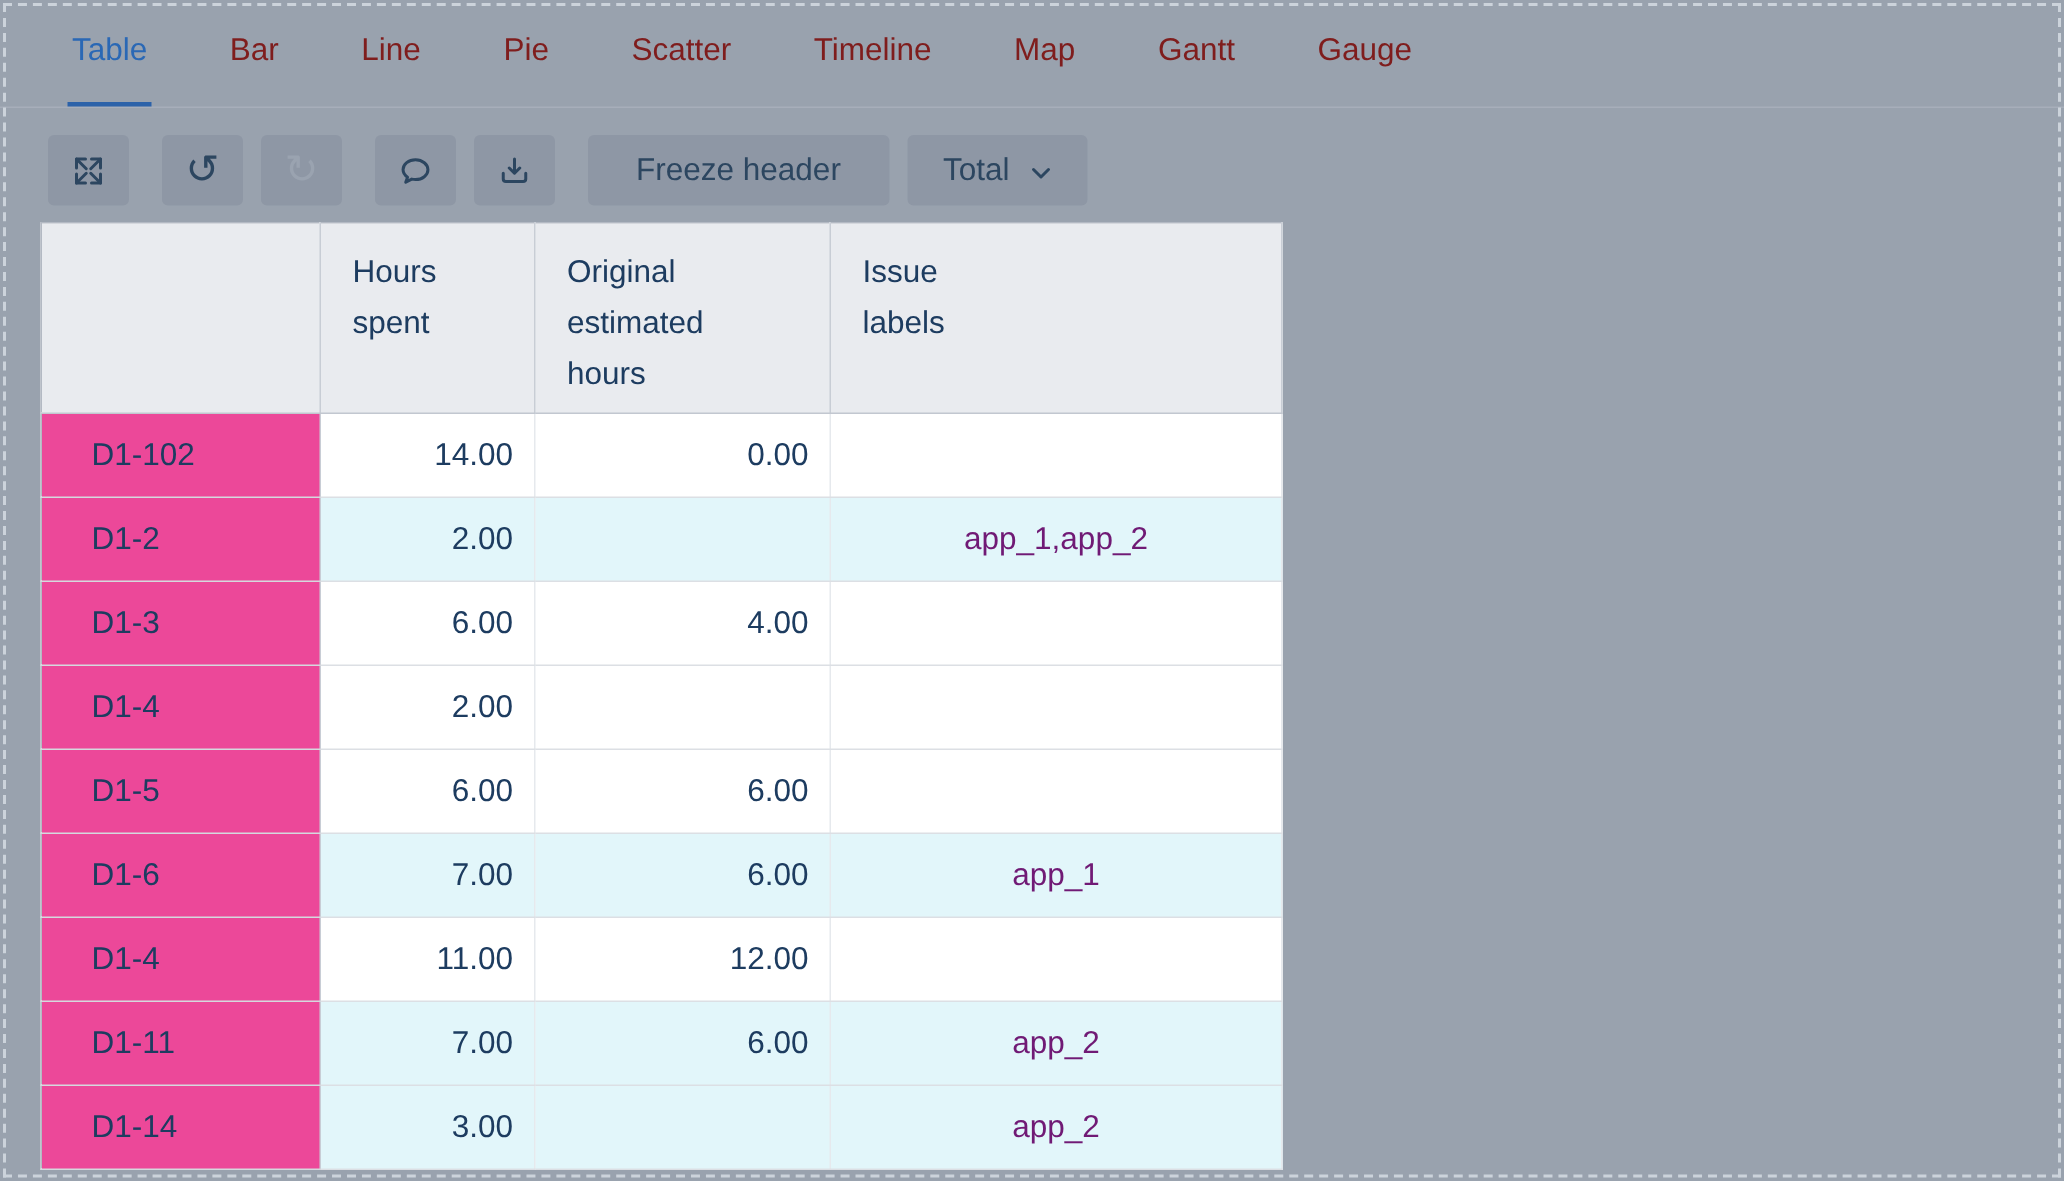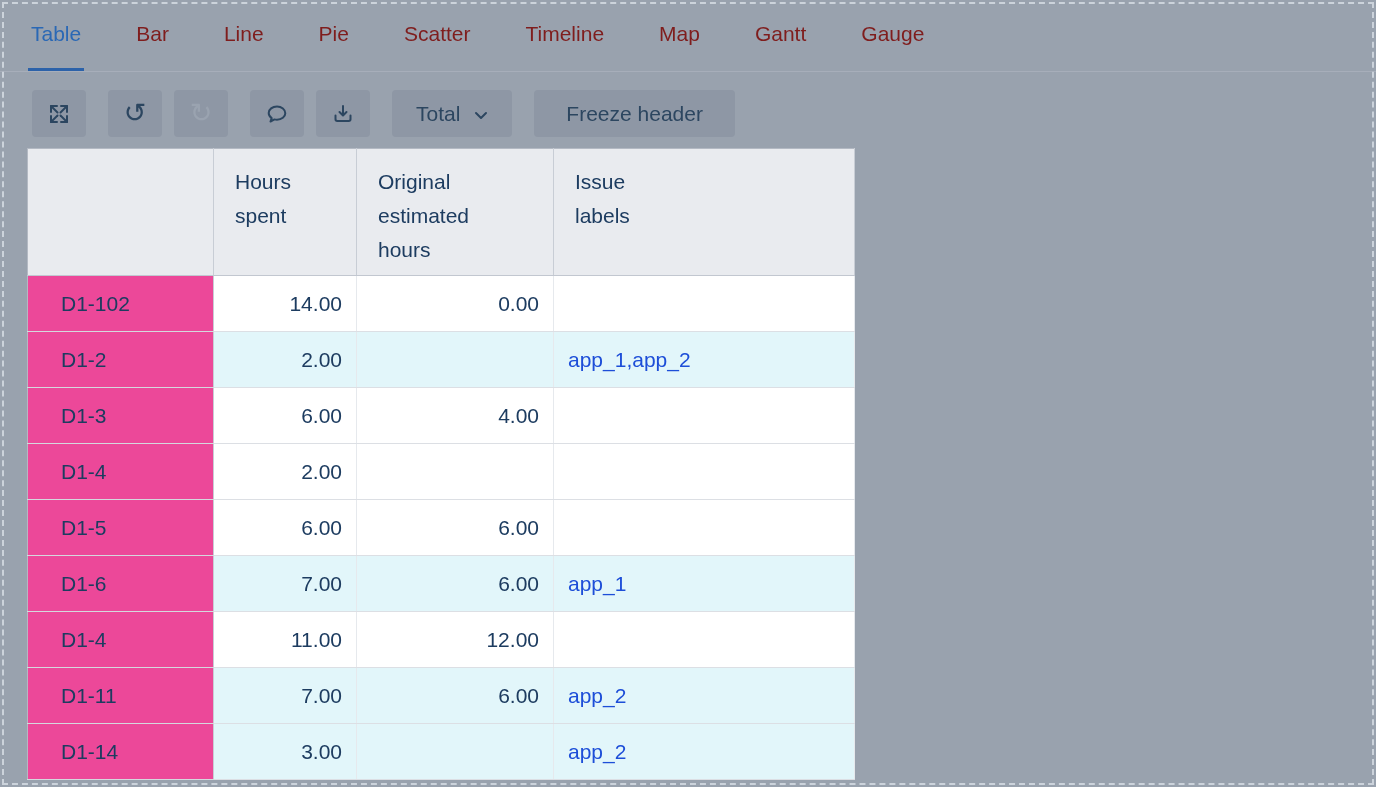--- a/index.html
+++ b/index.html
@@ -16,21 +16,21 @@
     position:absolute; inset:2px;
     border:2px dashed #ccd3db;
     pointer-events:none;
     z-index:50;
   }
   
   .tabbar {
     position:absolute; left:0; top:0;
     width:1376px; height:72px;
     display:flex; align-items:stretch;
-    padding-left:28px;
+    padding-left:45px;
     border-bottom:1px solid #a7aeba;
   }
   .tab {
     display:flex; align-items:center;
     margin-right:49px; padding:0 3px;
     font-size:21px; color:#7f1d1d;
     border-bottom:3px solid transparent;
     cursor:pointer; white-space:nowrap;
   }
   .tab.active { color:#2a68b5; border-bottom-color:#2c62a9; }
@@ -77,21 +77,21 @@
     padding:0 14px;
     background:#ffffff;
   }
   td.rowkey {
     background:#ec4899;
     padding-left:33px;
     border-right:1px solid #c8cdd5;
     border-bottom:1px solid #d5d8de;
   }
   td.num { text-align:right; }
-  td.lbl { text-align:left; color:#1d4ed8; }
+  td.lbl { text-align:center; color:#701a75; }
   tr.hl td.num, tr.hl td.lbl { background:#e2f6fa; }
 </style>
 </head>
 <body>
 
 <div class="tabbar">
   <div class="tab active">
       <span>Table</span>
     </div>
   <div class="tab">
@@ -153,31 +153,31 @@
   <button class="tbtn group-end">
     <span>
       <svg width="24" height="24" viewBox="0 0 24 24" fill="none" stroke="#2c4660" stroke-width="2" stroke-linecap="round" stroke-linejoin="round">
         <path d="M12 4v9"></path>
         <path d="M8.5 10l3.5 3.5L15.5 10"></path>
         <path d="M4.5 13.5v3.8c0 1 .8 1.7 1.8 1.7h11.4c1 0 1.8-.7 1.8-1.7v-3.8"></path>
       </svg>
     </span>
   </button>
 
+  <button class="tbtn label-btn wide">
+    <span>Freeze header</span>
+  </button>
+
   <button class="tbtn label-btn group-end">
     <span>Total</span>
     <span class="chev">
       <svg width="14" height="9" viewBox="0 0 14 9" fill="none" stroke="#2c4660" stroke-width="2" stroke-linecap="round" stroke-linejoin="round">
         <path d="M2 2l5 5 5-5"></path>
       </svg>
     </span>
-  </button>
-
-  <button class="tbtn label-btn wide">
-    <span>Freeze header</span>
   </button>
 </div>
 
 <div class="table-wrap">
   <table class="report">
     <colgroup>
       <col style="width:186px">
         <col style="width:143px">
         <col style="width:197px">
         <col style="width:301px">

